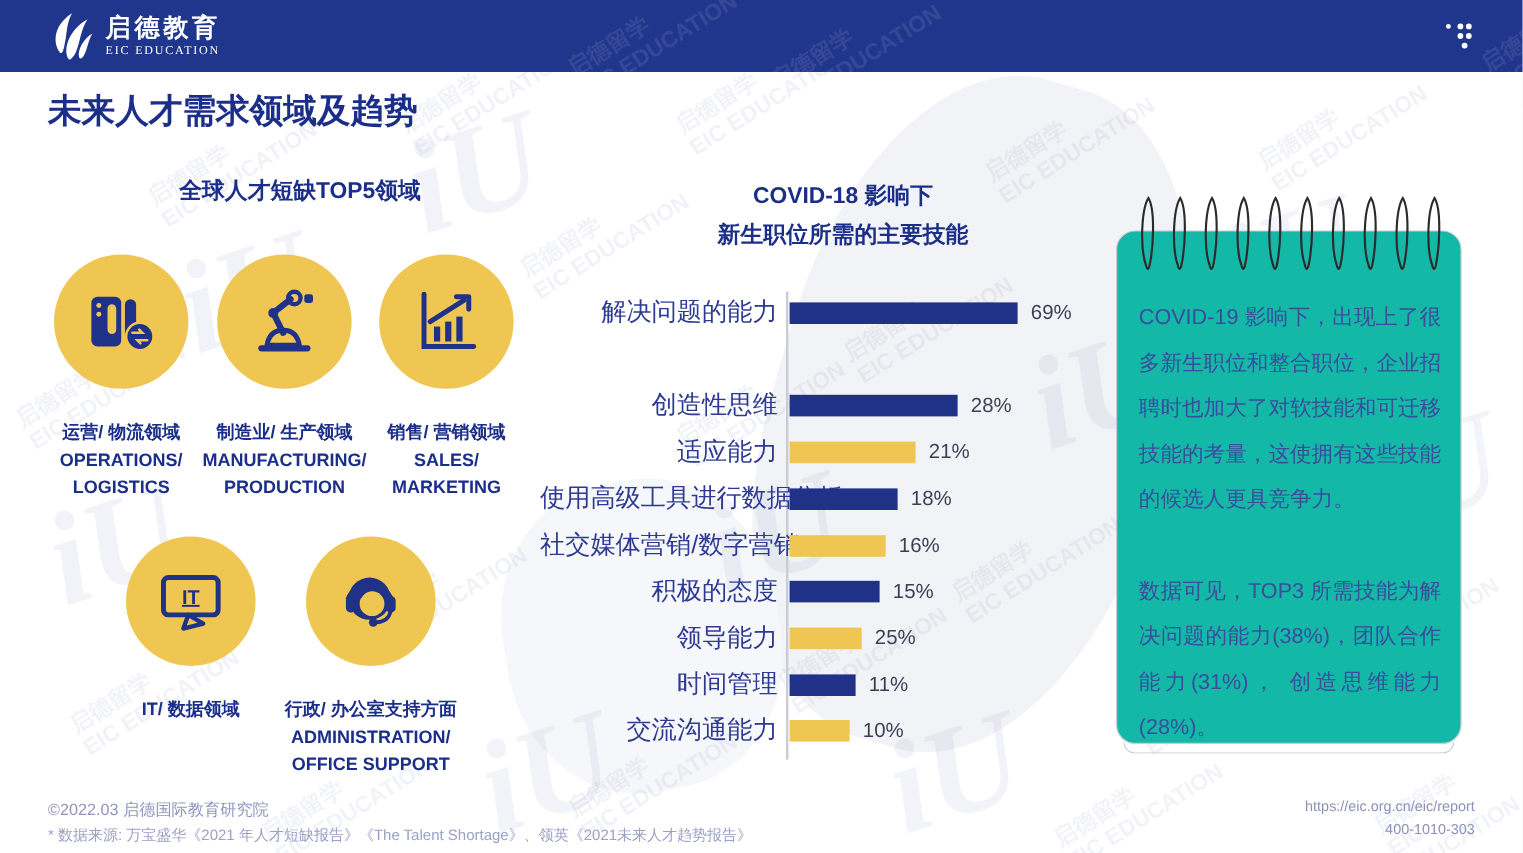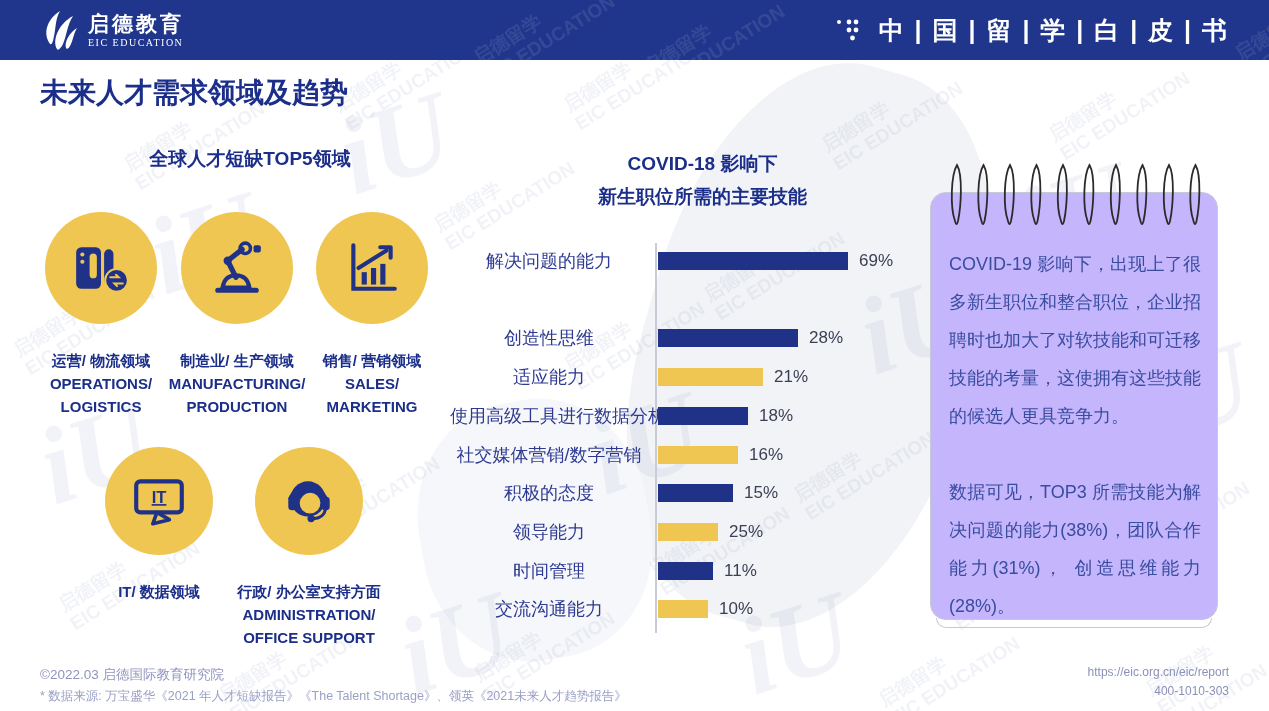--- a/index.html
+++ b/index.html
@@ -22,26 +22,26 @@
                  display:flex;align-items:center;justify-content:center;}
   .talent-item.small .talent-circle{width:108px;height:108px;}
   .talent-cn{margin-top:26px;font-size:15px;font-weight:bold;color:#1B2E8A;line-height:22px;}
   .talent-en{font-size:15px;font-weight:bold;color:#1B2E8A;line-height:23px;white-space:pre-line;}
   
   .chart-title{position:absolute;left:530px;top:147px;width:345px;text-align:center;
                font-size:19px;font-weight:bold;color:#1B2E8A;line-height:33px;white-space:pre-line;z-index:3;}
   .chart-area{position:absolute;left:450px;top:249px;width:470px;height:390px;z-index:3;}
   .chart-axis{position:absolute;left:655px;top:243px;width:2px;height:390px;background:#C9CCD6;z-index:3;}
   .chart-row{position:absolute;left:0;width:470px;height:24px;}
-  .chart-label{position:absolute;left:0;top:0;width:198px;text-align:center;font-size:18px;
+  .chart-label{position:absolute;left:0;top:0;width:198px;text-align:right;font-size:21px;
                color:#2E3A92;line-height:24px;white-space:nowrap;}
   .chart-bar{position:absolute;left:208px;top:3px;height:18px;}
   .chart-value{position:absolute;top:0;font-size:17px;color:#3B3F55;line-height:24px;}
   
-  .notepad{position:absolute;left:930px;top:192px;width:288px;height:428px;background:#c4b5fd;
+  .notepad{position:absolute;left:930px;top:192px;width:288px;height:428px;background:#14b8a6;
            border:1.5px solid #C6CAD4;border-radius:16px;z-index:3;box-sizing:border-box;}
   .notepad::after{content:"";position:absolute;left:5px;right:5px;bottom:-9px;height:9px;
            border:1.5px solid #C6CAD4;border-top:none;border-radius:0 0 14px 14px;}
   .rings{position:absolute;left:16px;top:-36px;width:256px;height:70px;}
   .note-body{padding:52px 16px 0 18px;font-size:18px;line-height:38px;color:#3A4C9E;text-align:justify;}
   .note-body p{margin:0;}
   .note-body p + p{margin-top:38px;}
   
   .footer-copy{position:absolute;left:40px;top:666px;font-size:13.5px;color:#9094BF;z-index:3;}
   .footer-src{position:absolute;left:40px;top:688px;font-size:12.5px;color:#9BA0C6;z-index:3;}
@@ -77,21 +77,20 @@
     </div>
     <div class="banner-right">
       <svg width="26" height="26" viewBox="0 0 26 26">
         <circle cx="4" cy="5" r="2" fill="#fff"></circle>
           <circle cx="14" cy="5" r="2.4" fill="#fff"></circle>
         <circle cx="21" cy="5" r="2.4" fill="#fff"></circle>
           <circle cx="14" cy="13" r="2.4" fill="#fff"></circle>
         <circle cx="21" cy="13" r="2.4" fill="#fff"></circle>
           <circle cx="17.5" cy="21" r="2.4" fill="#fff"></circle>
       </svg>
-      <div class="banner-title">中 | 国 | 留 | 学 | 白 | 皮 | 书</div>
     </div>
   </div>
 
   <div class="page-title">未来人才需求领域及趋势</div>
 
   <div class="talent-title">全球人才短缺TOP5领域</div>
 
   <div class="talent-item" style="left:21px;top:212px;">
     <div class="talent-circle">
       <svg width="58" height="58" viewBox="0 0 56 56">

